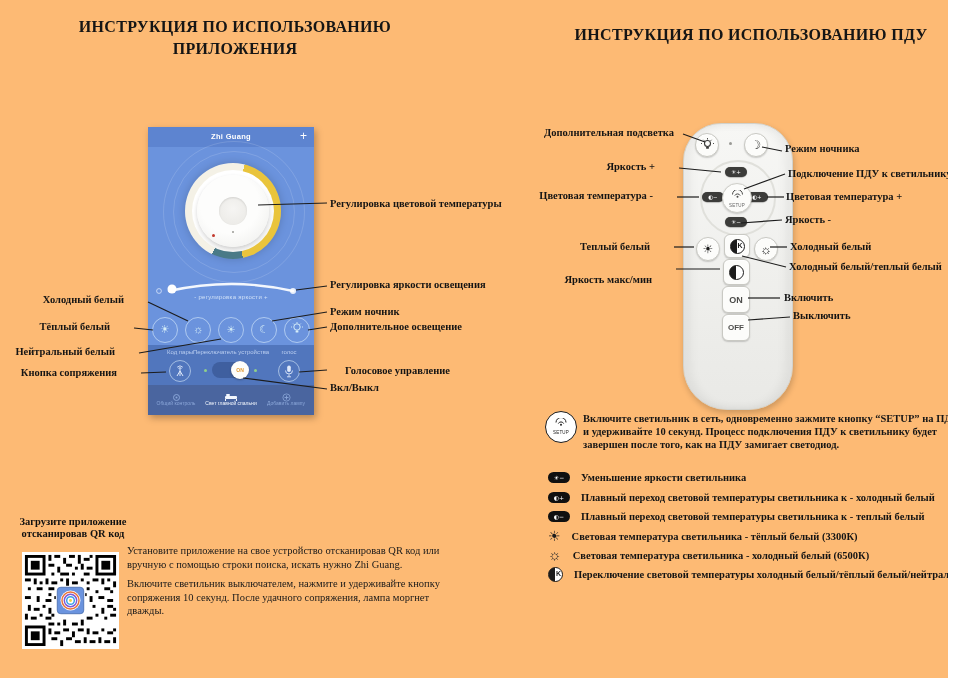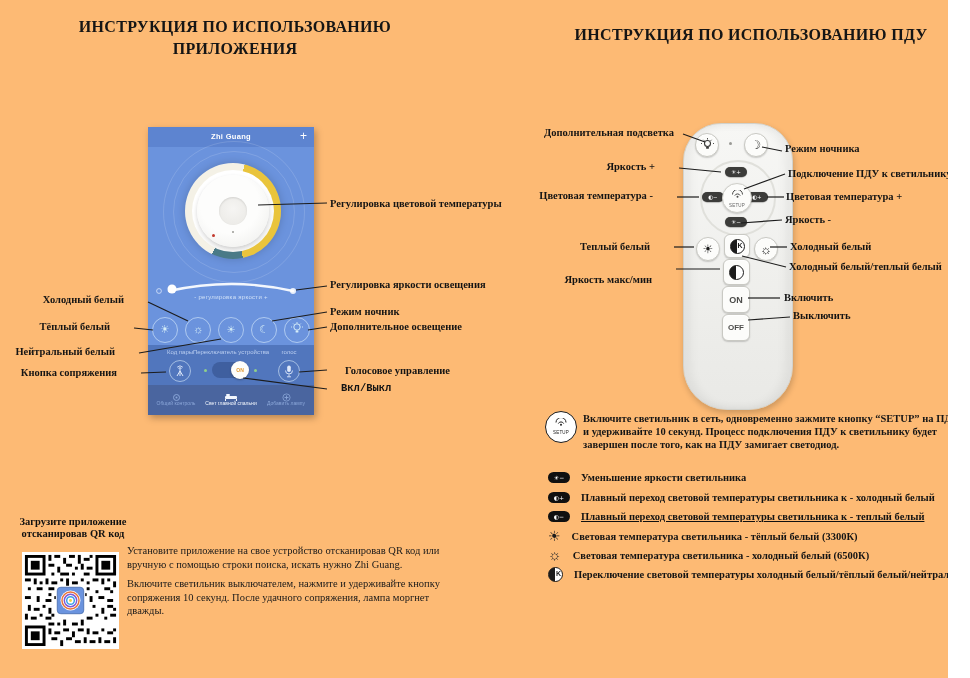--- a/index.html
+++ b/index.html
@@ -181,21 +181,21 @@
   <div class="lbl r" style="right:824px;top:294px;">Холодный белый</div>
   <div class="lbl r" style="right:838px;top:321px;">Тёплый белый</div>
   <div class="lbl r" style="right:833px;top:346px;">Нейтральный белый</div>
   <div class="lbl r" style="right:831px;top:367px;">Кнопка сопряжения</div>
 
   <div class="lbl" style="left:330px;top:198px;">Регулировка цветовой температуры</div>
   <div class="lbl" style="left:330px;top:279px;">Регулировка яркости освещения</div>
   <div class="lbl" style="left:330px;top:306px;">Режим ночник</div>
   <div class="lbl" style="left:330px;top:321px;">Дополнительное освещение</div>
   <div class="lbl" style="left:345px;top:365px;">Голосовое управление</div>
-  <div class="lbl" style="left:341px;top:382px;font-family:Liberation Mono, monospace;">Вкл/Выкл</div>
+  <div class="lbl" style="left:330px;top:382px;">Вкл/Выкл</div>
 
   <div class="qr-caption" style="left:14px;top:516px;width:118px;">Загрузите приложение отсканировав QR код</div>
   <svg class="abs" style="left:22px;top:552px;" width="97" height="97" viewBox="0 0 33 33">
     <rect width="33" height="33" fill="#fff"></rect>
     <g fill="#000">
       <path d="M1,1h7v7h-7z M25,1h7v7h-7z M1,25h7v7h-7z"></path>
     </g>
     <g fill="#fff">
         <rect x="2" y="2" width="5" height="5"></rect>
         <rect x="26" y="2" width="5" height="5"></rect>
@@ -382,21 +382,21 @@
   <div class="note">Включите светильник в сеть, одновременно зажмите кнопку “SETUP” на ПДУ и удерживайте 10 секунд. Процесс подключения ПДУ к светильнику будет завершен после того, как на ПДУ замигает светодиод.</div>
 
   <div class="leg-row" style="top:490px;">
     <span class="leg-pill">◐+</span>
     <span class="leg-text">Плавный переход световой температуры светильника к - холодный белый</span>
   </div>
   <div class="leg-row" style="top:470px;">
     <span class="leg-pill">☀−</span>
     <span class="leg-text">Уменьшение яркости светильника</span>
   </div>
-  <div class="leg-row" style="top:509px;text-decoration:underline;">
+  <div class="leg-row" style="top:509px;">
     <span class="leg-pill">◐−</span>
     <span class="leg-text">Плавный переход световой температуры светильника к - теплый белый</span>
   </div>
   <div class="leg-row" style="top:529px;">
     <span class="sun-filled" style="font-size:14px;">☀</span>
     <span class="leg-text">Световая температура светильника - тёплый белый (3300К)</span>
   </div>
   <div class="leg-row" style="top:548px;">
     <span class="sun-outline" style="font-size:15px;">☼</span>
     <span class="leg-text">Световая температура светильника - холодный белый (6500К)</span>

